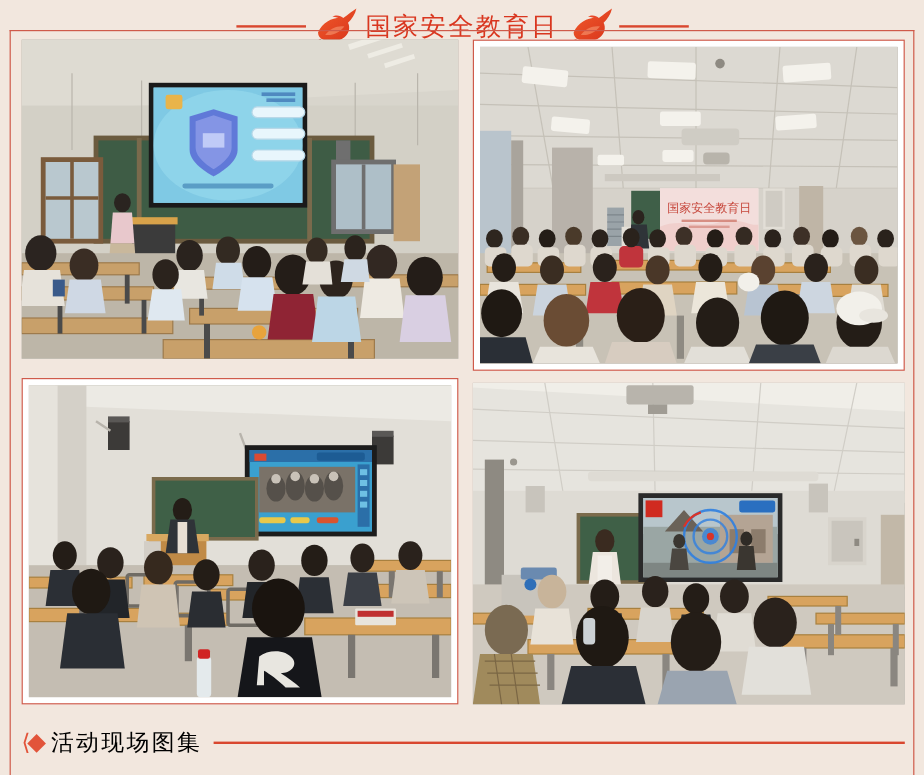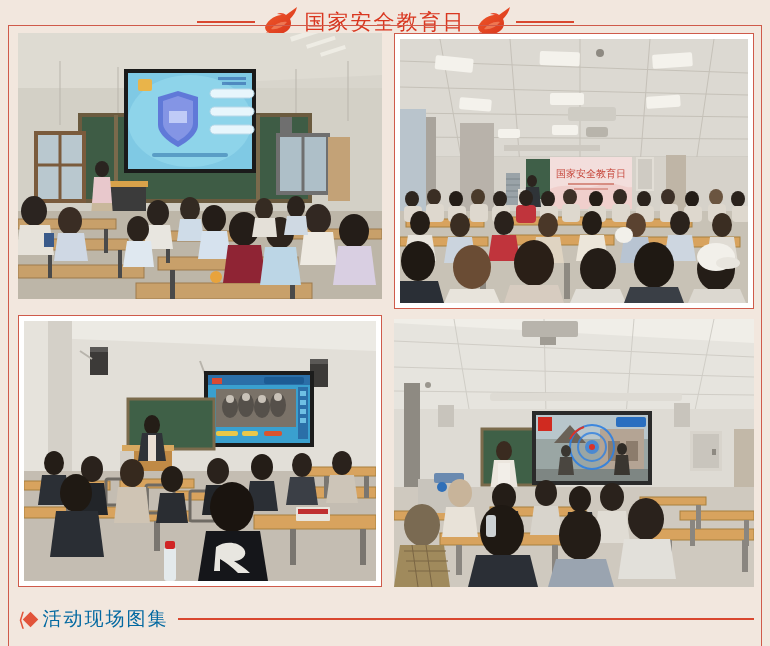--- a/index.html
+++ b/index.html
@@ -66,21 +66,21 @@
   }
   .chev{
     font-size:19px;color:#e2543a;line-height:1;margin-right:-1px;
     font-family:"DejaVu Sans","Liberation Sans",sans-serif;
   }
   .diamond{
     width:11px;height:11px;background:#e2543a;
     transform:rotate(45deg);flex:none;margin:0 6px 0 1px;
   }
   .footer-title{
-    font-size:19px;color:#0369a1;letter-spacing:2px;white-space:nowrap;
+    font-size:19px;color:#000000;letter-spacing:2px;white-space:nowrap;
     font-family:"DejaVu Sans","Liberation Sans",sans-serif;
   }
   .fline{
     flex:1;height:2px;background:#d9472f;margin-left:10px;max-width:600px;
   }
 
   
   .scene{position:absolute;inset:0;}
   svg.scene{display:block;width:100%;height:100%;}
 </style>

